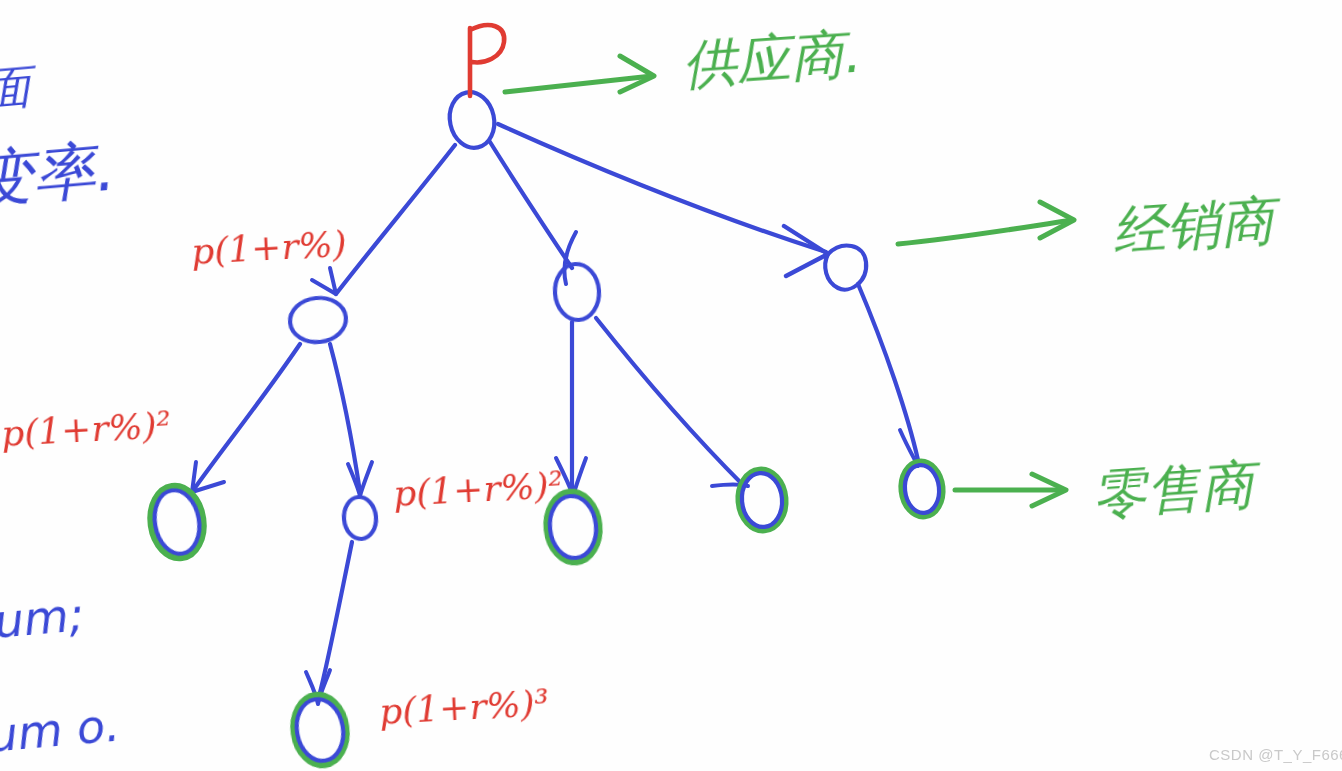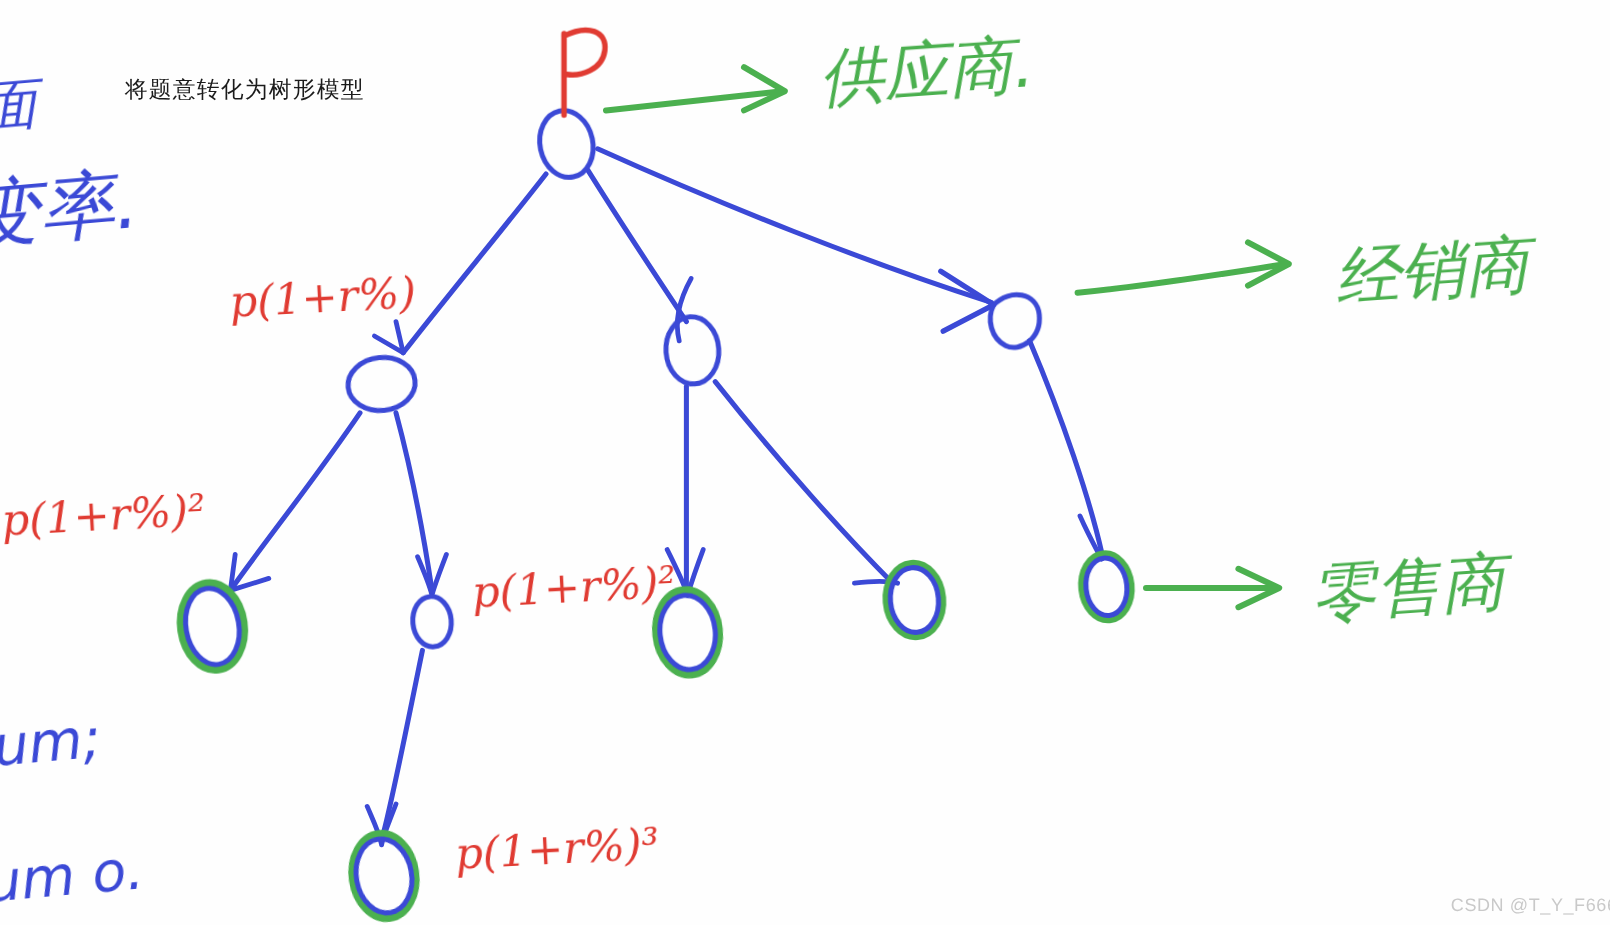--- a/index.html
+++ b/index.html
@@ -129,17 +129,16 @@
         <text x="1090" y="514" fill="#4cb050" font-size="54" font-family="&quot;DejaVu Sans&quot;, sans-serif" font-style="italic" transform="rotate(-4 1090 460)" filter="url(#ink)">零售商</text>
       </g>
     <g id="blue-margin-layer">
         <text x="-18" y="106" fill="#3b49d6" font-size="46" font-family="&quot;DejaVu Sans&quot;, sans-serif" font-style="italic" transform="rotate(-5 -18 60)" filter="url(#ink)">面</text>
         <text x="-32" y="202" fill="#3b49d6" font-size="62" font-family="&quot;DejaVu Sans&quot;, sans-serif" font-style="italic" transform="rotate(-5 -32 140)" filter="url(#ink)">变率.</text>
         <text x="-8" y="638" fill="#3b49d6" font-size="46" font-family="&quot;DejaVu Sans&quot;, sans-serif" font-style="italic" transform="rotate(-5 -8 592)" filter="url(#ink)">um;</text>
         <text x="-14" y="752" fill="#3b49d6" font-size="46" font-family="&quot;DejaVu Sans&quot;, sans-serif" font-style="italic" transform="rotate(-5 -14 706)" filter="url(#ink)">um o.</text>
       </g>
   </svg>
 
-  <div class="overlay-text" style="left:104px; top:62px;">将题意转化为树形模型</div>
 
   <div class="watermark" style="left:1209px; top:746px;">CSDN @T_Y_F666</div>
 
 </div>
 
 </body></html>

